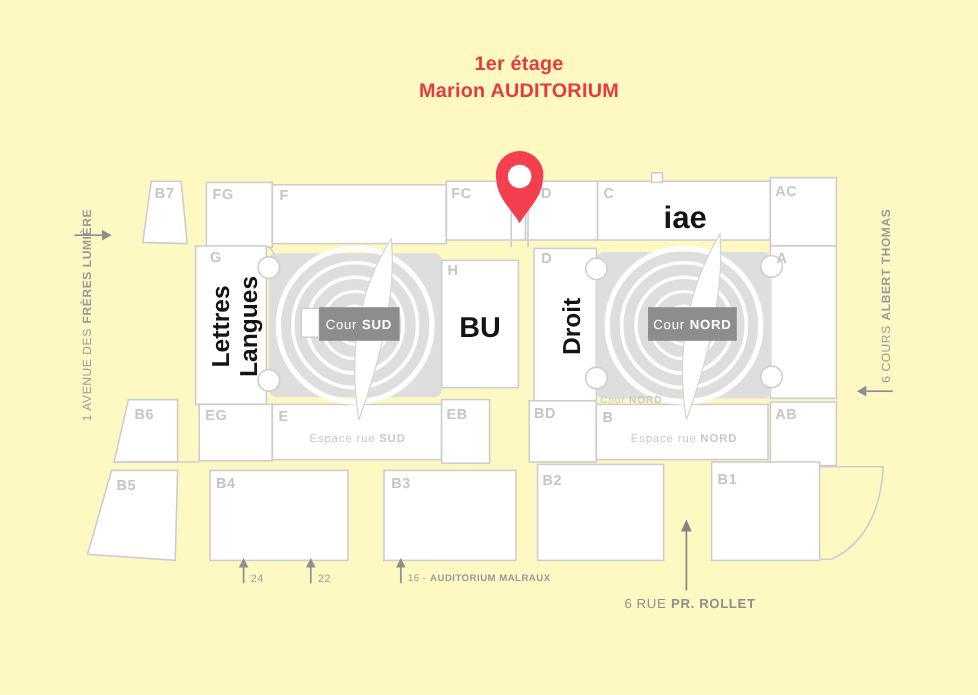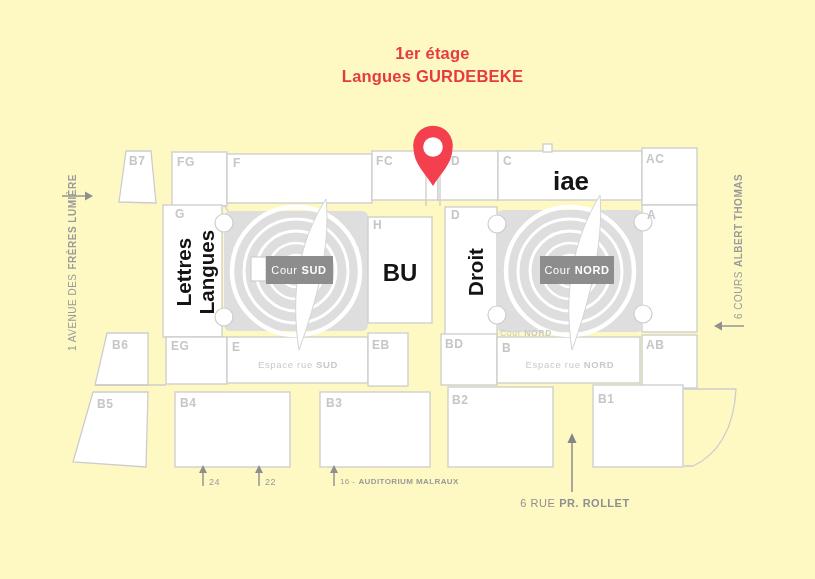--- a/index.html
+++ b/index.html
@@ -26,21 +26,21 @@
   .ahead{fill:#8f8f8f;stroke:none;}
   .b{font-weight:bold;}
 </style>
 </head>
 <body>
 
 <div id="stage">
 
   <div class="header">
     <div>1er étage</div>
-    <div>Langues GURDEBEKE</div>
+    <div>Marion AUDITORIUM</div>
   </div>
 
   <svg width="815" height="579" viewBox="0 0 815 579">
 
     <polygon class="blk" points="126,151 151,151 156,203 119,202"></polygon>
     <rect class="blk" x="172" y="152" width="55" height="54"></rect>
     <rect class="blk" x="227" y="154" width="145" height="49"></rect>
     <rect class="blk" x="372" y="151" width="66" height="49"></rect>
     <rect class="blk" x="438" y="151" width="60" height="49"></rect>
     <rect class="blk" x="498" y="151" width="144" height="49"></rect>

